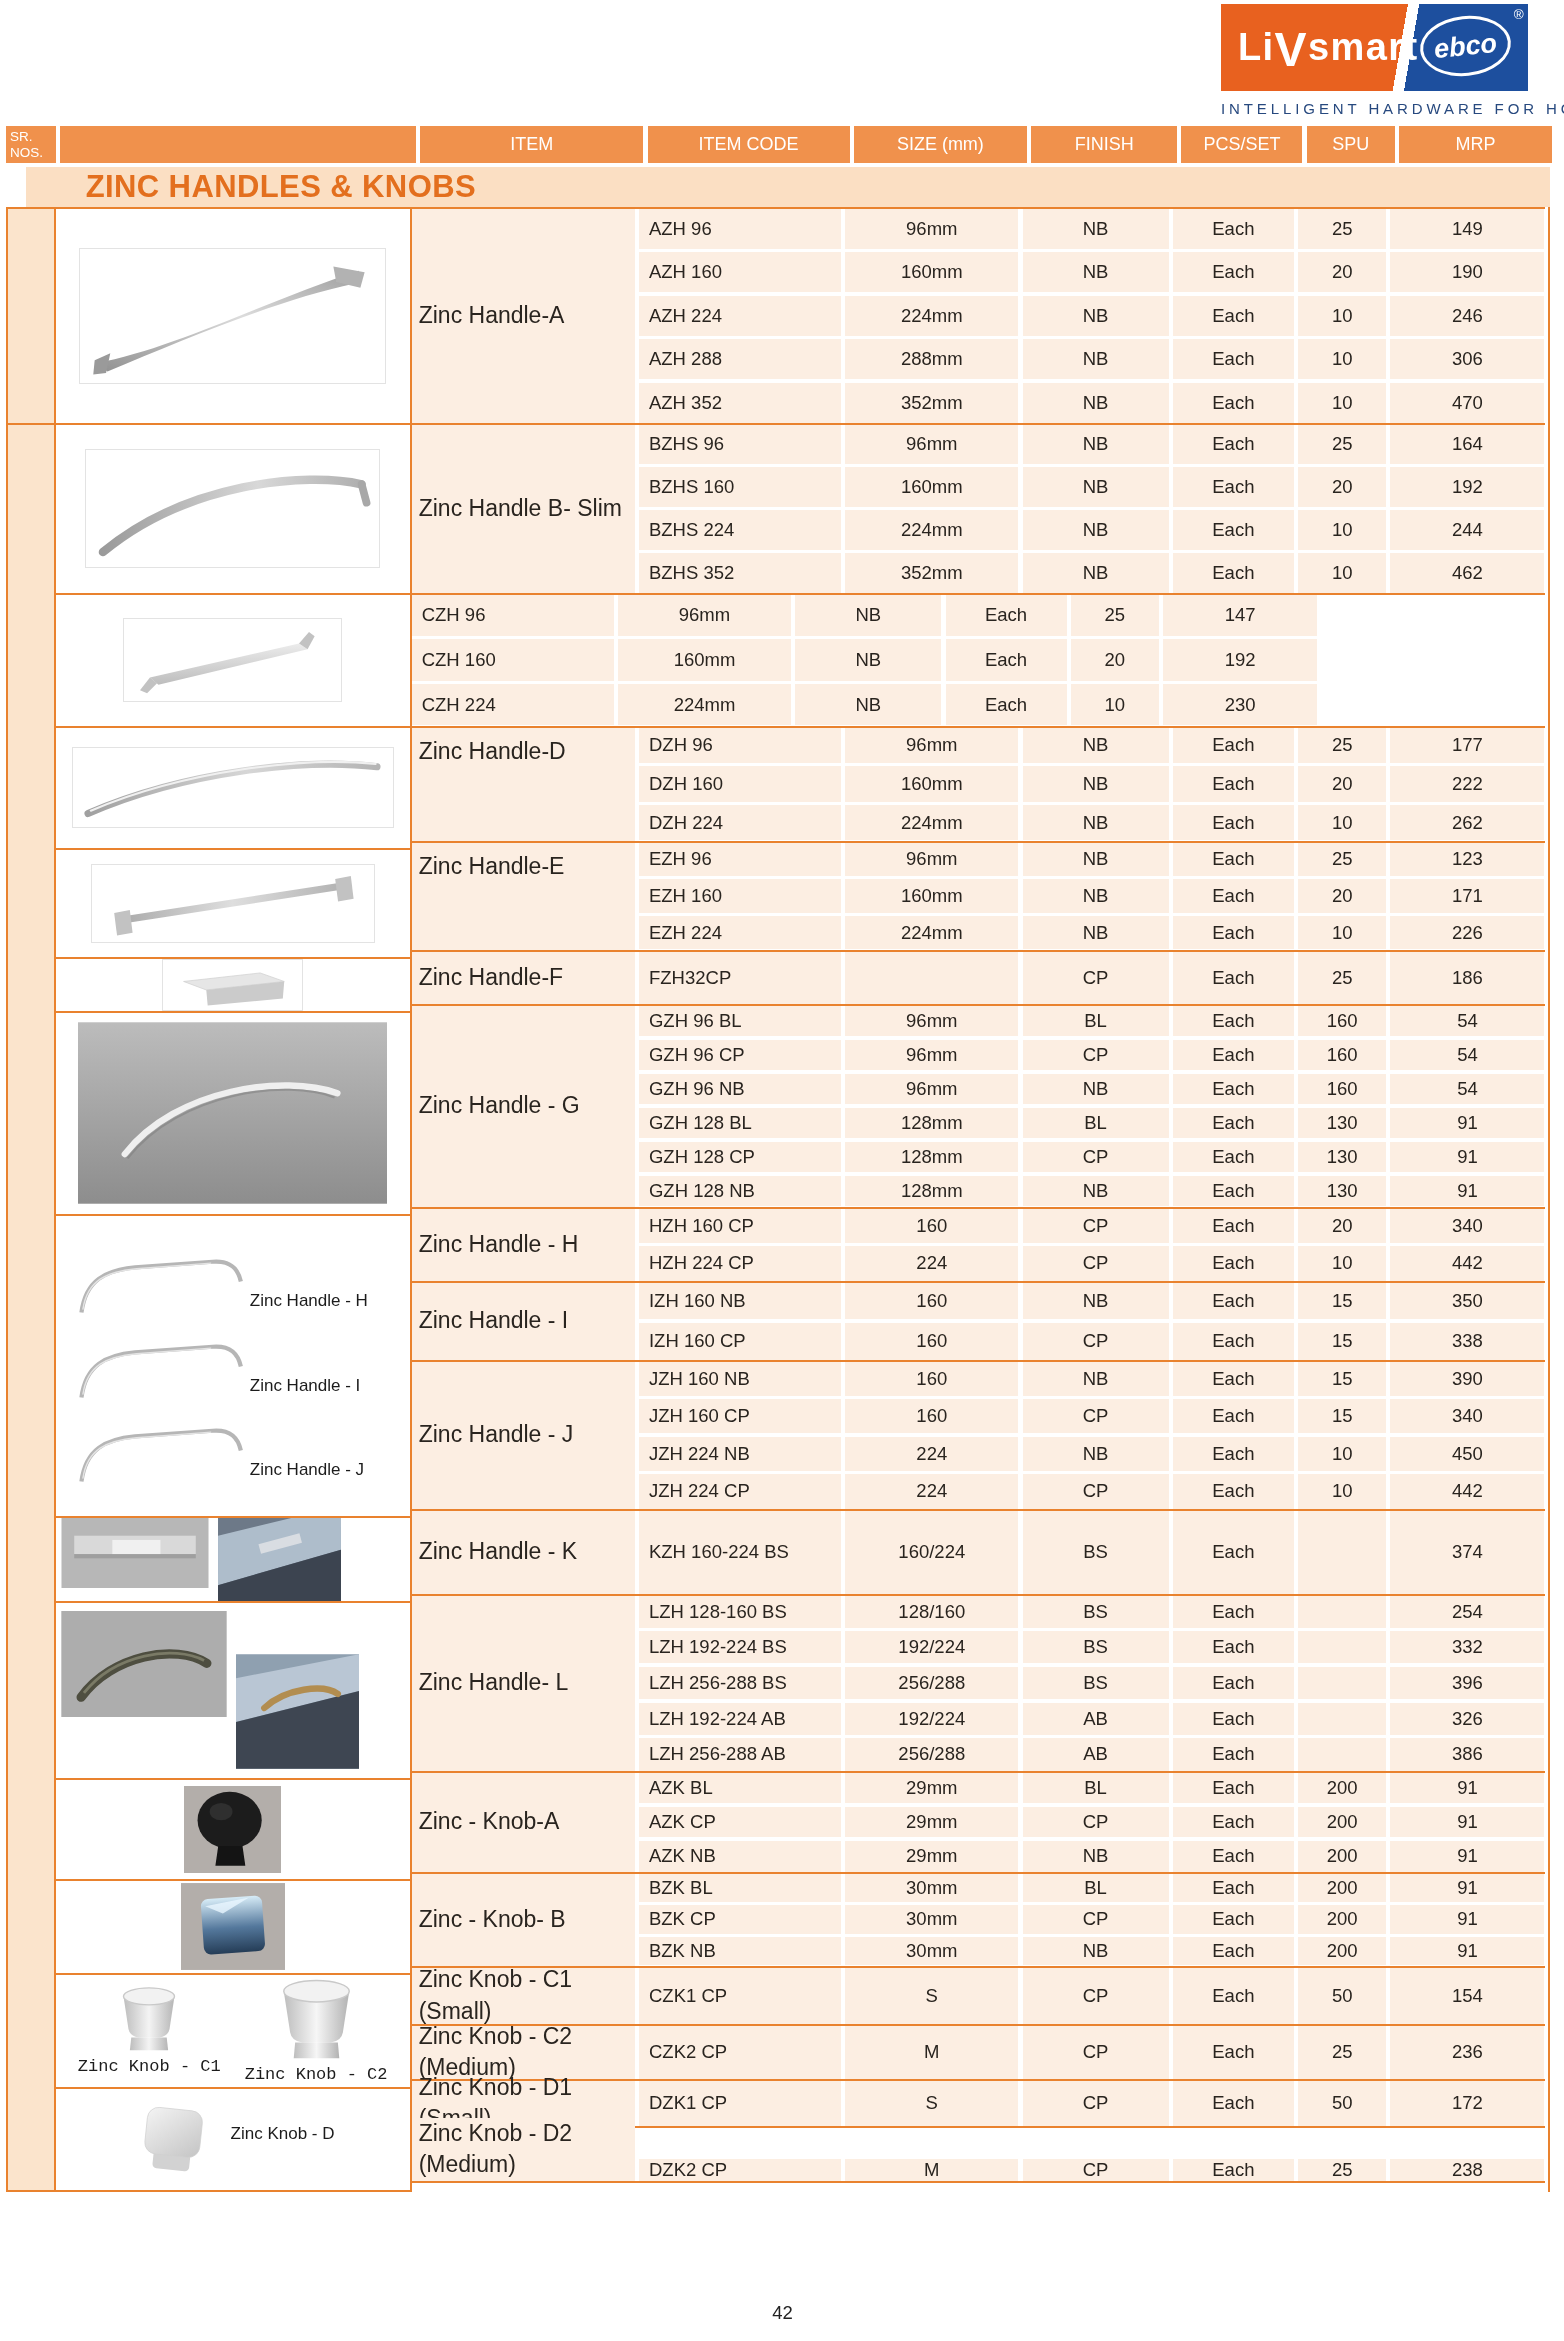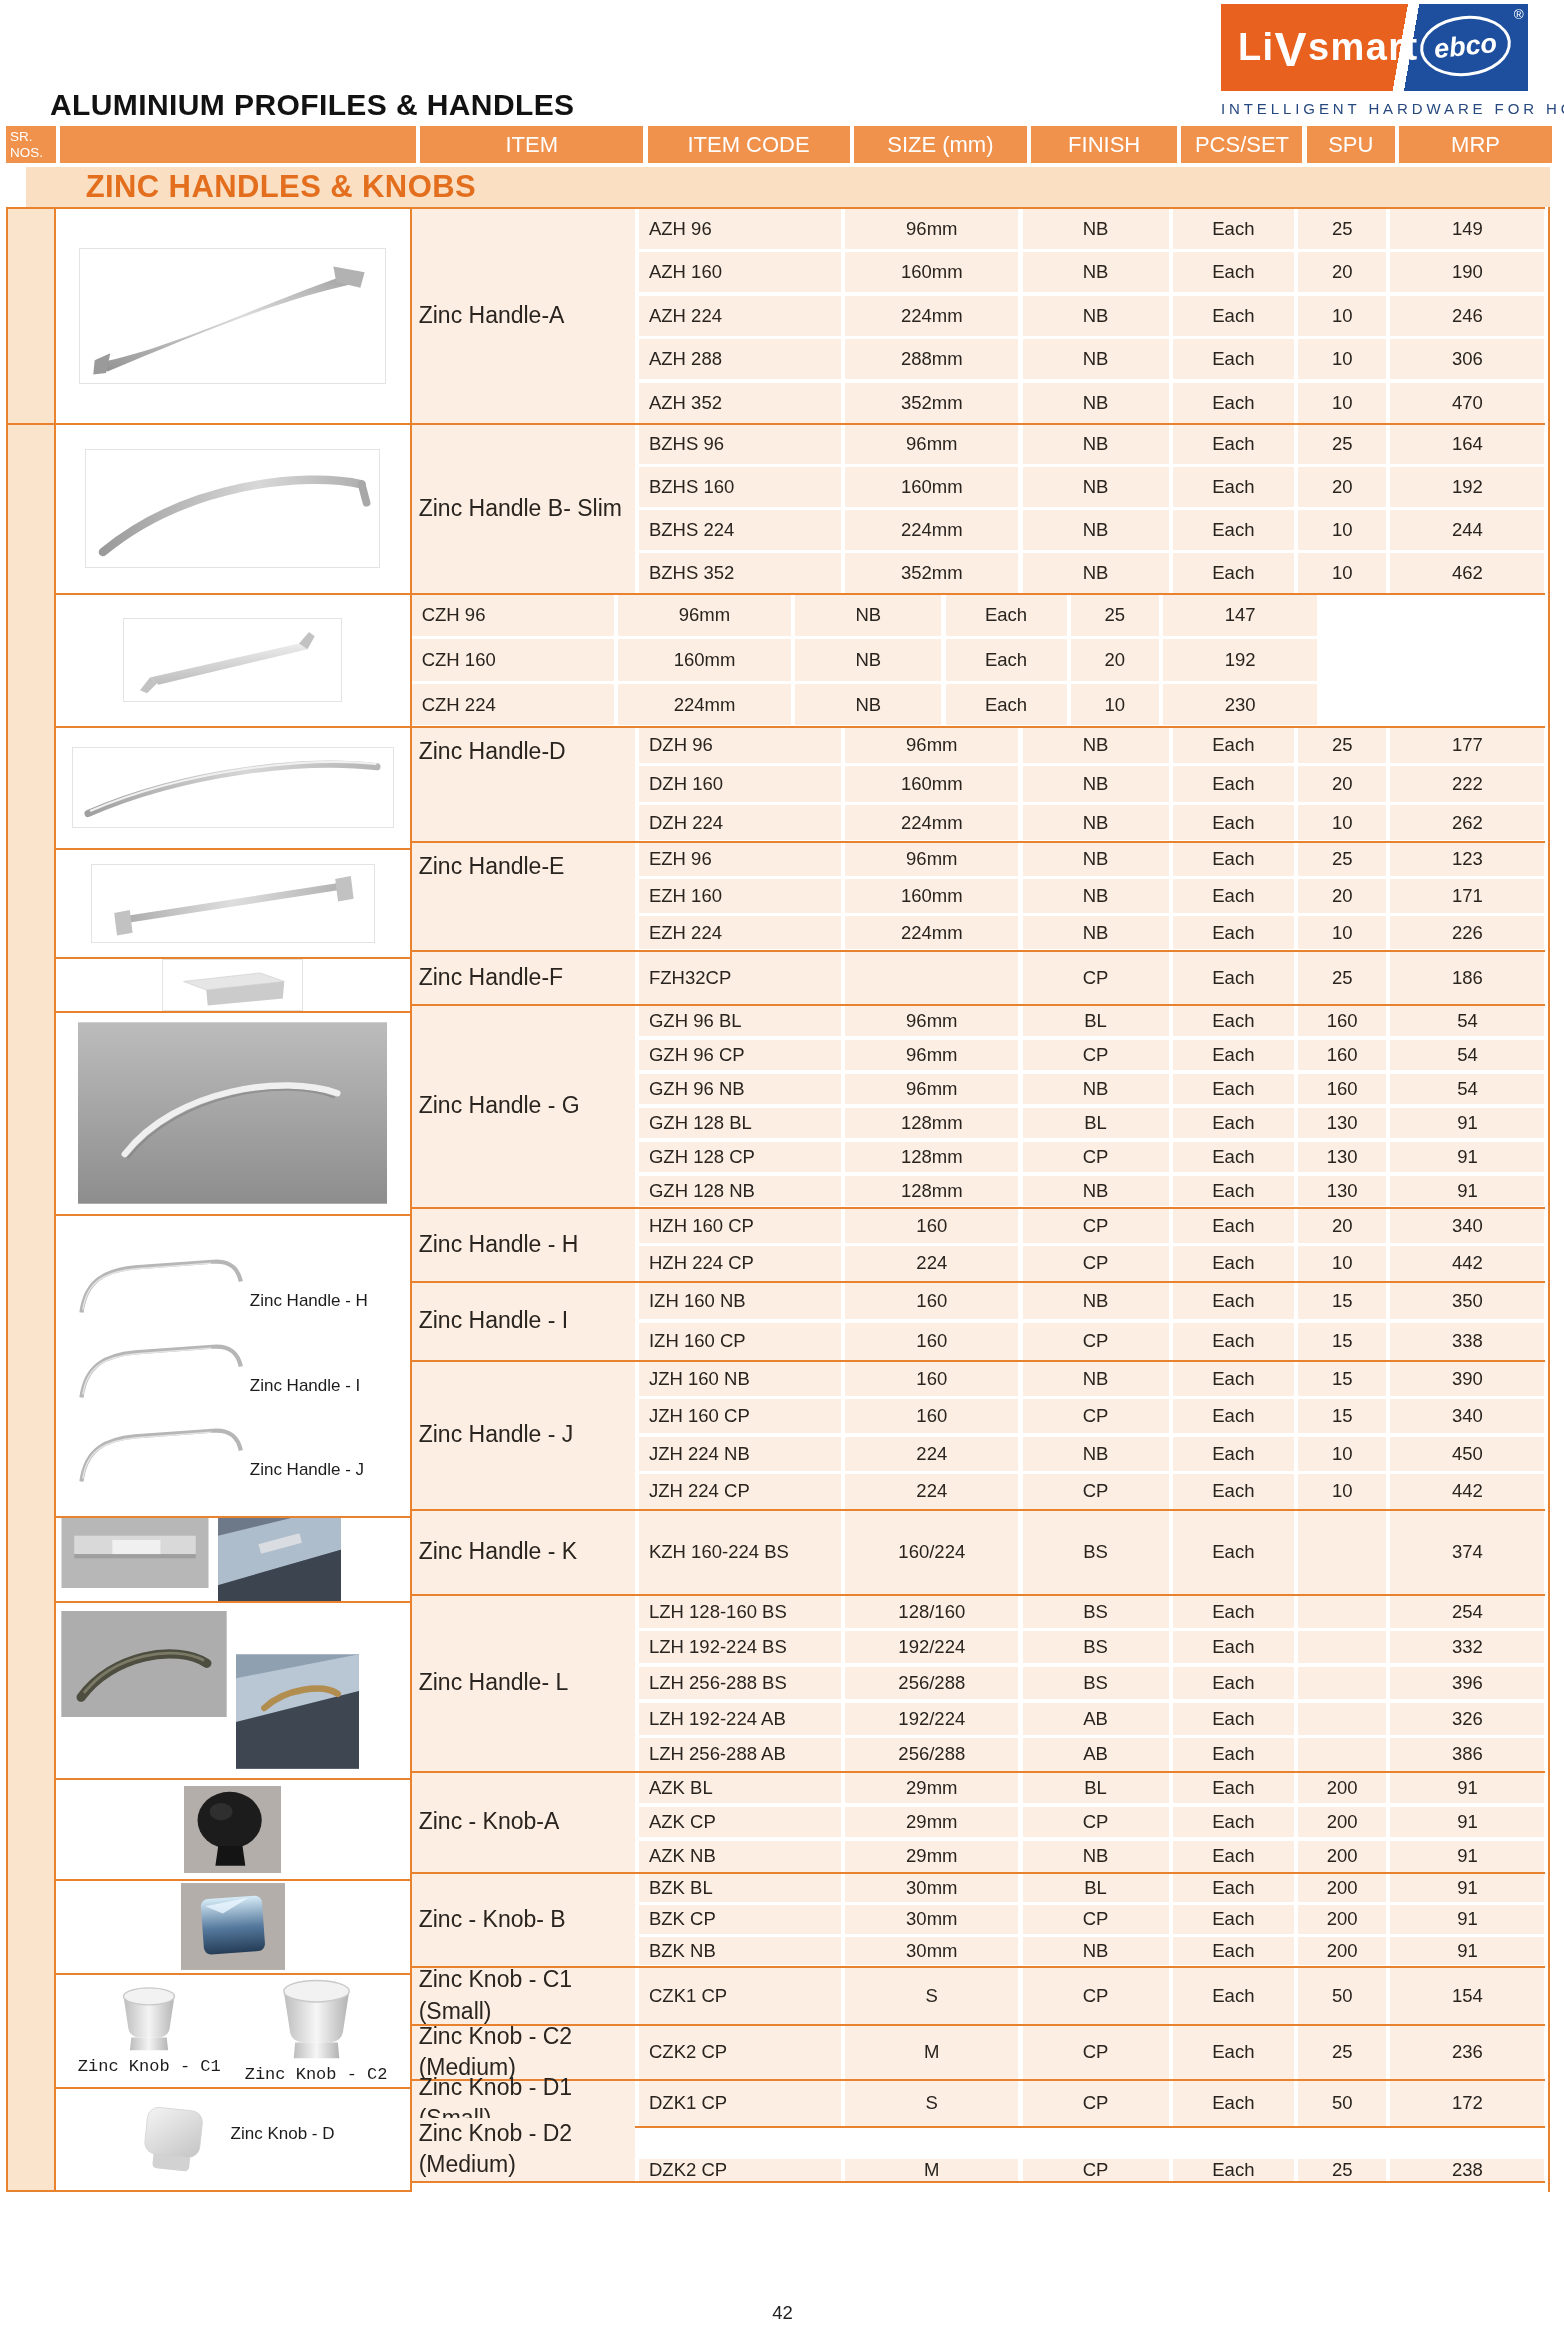--- a/index.html
+++ b/index.html
@@ -24,21 +24,21 @@
   .brand{ color:#fff; font-size:38px; font-weight:700; margin-left:17px; letter-spacing:1.4px; }
   .brand .v{ font-size:48px; line-height:0; vertical-align:-5.7px; }
   .oval{ position:absolute; right:17px; top:11.4px; width:91px; height:60px; border:3.5px solid #fff; border-radius:50%;
     display:flex; align-items:center; justify-content:center; transform:rotate(-6deg); }
   .oval span{ color:#fff; font-size:27px; font-style:italic; font-weight:600; }
   .reg{ position:absolute; right:4.3px; top:2.8px; color:#fff; font-size:13.5px; }
   .tagline{ margin-top:8.5px; color:#27497F; font-size:15px; letter-spacing:3.9px; font-weight:500; white-space:nowrap; }
   
   .tablewrap{ margin-left:5.7px; width:1544px; }
   .thead{ display:grid; grid-template-columns:50px 356px 223px 202px 173px 146px 121px 88px 153px; gap:4.3px; height:37px; }
-  .th{ background:var(--orange); color:#fff; display:flex; align-items:center; justify-content:center; font-size:22px; }
+  .th{ background:var(--orange); color:#fff; display:flex; align-items:center; justify-content:center; font-size:18px; }
   .th.sr{ font-size:13.5px; line-height:1.12; justify-content:flex-start; padding-left:4.3px; }
   .band{ margin-top:3.5px; height:40px; background:var(--band); display:flex; align-items:center; padding-left:60px;
     font-size:31px; font-weight:700; color:var(--bandtext); letter-spacing:0.4px;margin-left:20px; }
   .tbody{ display:flex; align-items:stretch; border-right:2.8px solid var(--line); width:1544px; }
   .sr-strip{ flex:0 0 50px; background:var(--srpeach); border-left:2.8px solid var(--line); border-right:2.1px solid var(--line);
     border-top:2.8px solid var(--line); border-bottom:2.8px solid var(--line); }
   .sr-div{ height:216px; border-bottom:2.8px solid var(--line); }
   .img-col{ flex:0 0 356px; border-right:2.1px solid var(--line); display:flex; flex-direction:column; background:#fff; }
   .img-cell{ border-top:2.8px solid var(--line); background:#fff; display:flex; align-items:center; justify-content:center;
     overflow:hidden; flex-direction:column; }
@@ -63,21 +63,20 @@
   .kcwrap{ display:flex; gap:24px; align-items:center;font-family:Liberation Mono, monospace; }
   .fig{ display:flex; flex-direction:column; align-items:center; gap:4.3px; }
   .fig .cap{ margin-bottom:0; }
   .kdwrap{ display:flex; align-items:center; gap:12.8px; }
   .pagenum{ position:absolute; bottom:18.5px; left:0; width:100%; text-align:center; font-size:18.5px; color:#222; }
 </style>
 </head>
 <body>
 
 <div class="topbar">
-  <div class="page-title">ALUMINIUM PROFILES &amp; HANDLES</div>
   <div class="logo">
     <div class="logo-box">
       <div class="brand"><span>Li</span><span class="v">V</span><span>smart</span></div>
       <div class="oval">
         <span>ebco</span>
       </div>
       <span class="reg">®</span>
     </div>
     <div class="tagline">INTELLIGENT HARDWARE FOR HOMES</div>
   </div>

